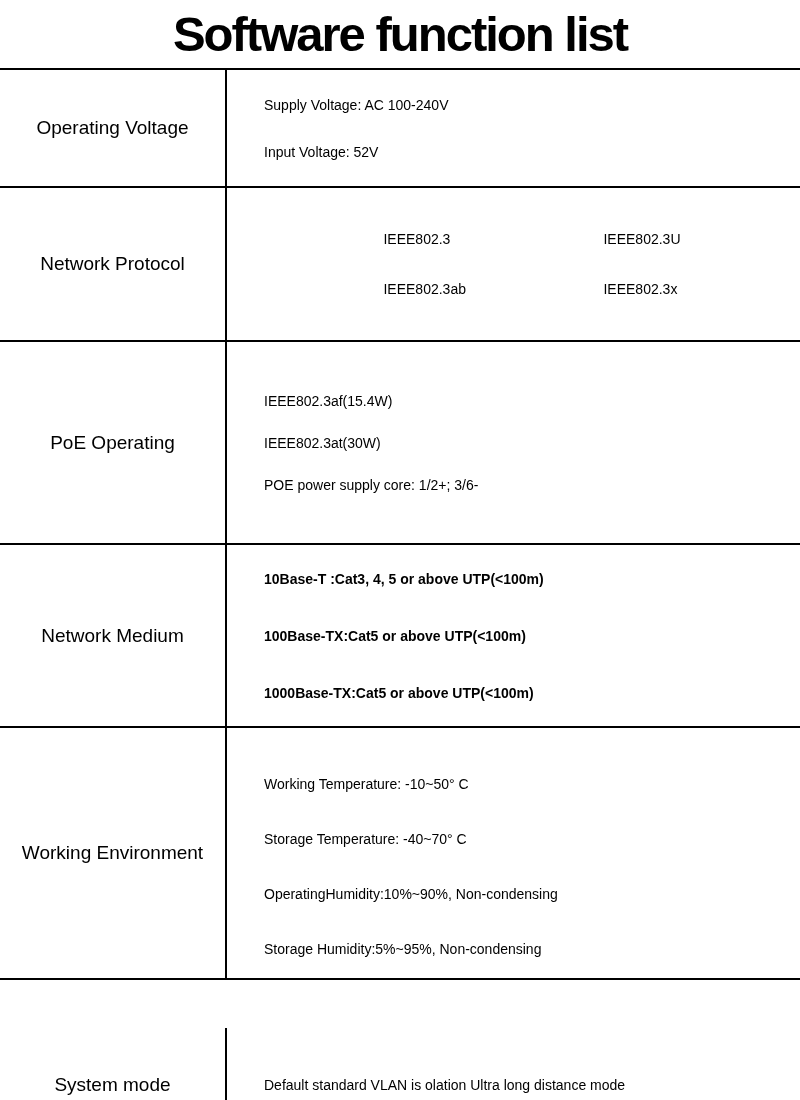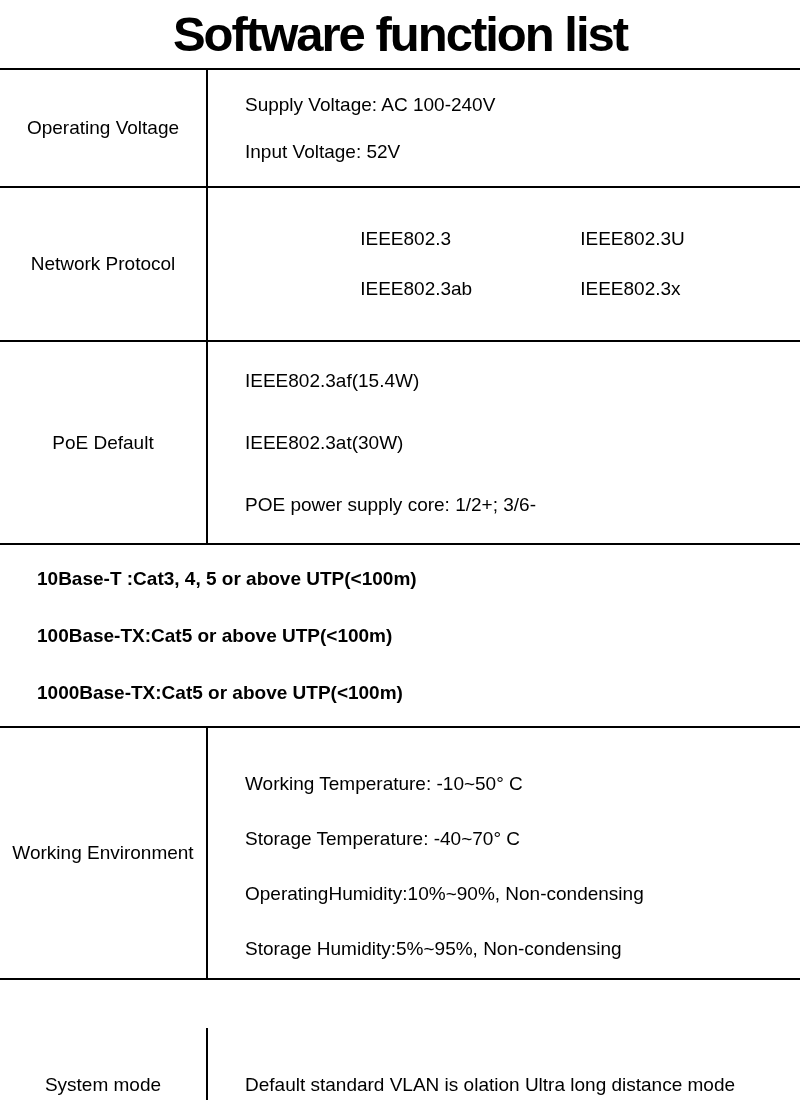--- a/index.html
+++ b/index.html
@@ -32,40 +32,40 @@
     box-sizing: border-box;
   }
   .row-1 { height: 118px; }
   .row-2 { height: 154px; }
   .row-3 { height: 203px; }
   .row-4 { height: 183px; }
   .row-5 { height: 252px; }
   .row-6 { height: 116px; margin-top: 48px; }
 
   .cell-label {
-    width: 208px;
+    width: 227px;
     box-sizing: border-box;
     border-right: 2px solid #000;
     display: flex; align-items: center; justify-content: center;
     text-align: center;
     font-size: 19px;
     flex-shrink: 0;
     padding: 0 2px;
   }
   .cell-value {
     flex: 1;
     display: flex; flex-direction: column; justify-content: center;
     padding-left: 37px;
-    font-size: 19px;
+    font-size: 14px;
     box-sizing: border-box;
   }
   .line { line-height: 22px; white-space: nowrap; }
 
   .gap-r1 { gap: 25px; }
-  .gap-r3 { gap: 40px; }
+  .gap-r3 { gap: 20px; }
   .gap-r4 { gap: 35px; font-weight: bold; }
   .gap-r5 { gap: 33px; margin-top: 26px; }
 
   .cell-value.grid2 {
     display: grid;
     grid-template-columns: 192px auto;
     row-gap: 46px;
     align-content: center;
     gap: 28px;
   }
@@ -92,29 +92,30 @@
       <div class="cell-label">Network Protocol</div>
       <div class="cell-value grid2">
         <div class="line">IEEE802.3</div>
         <div class="line">IEEE802.3U</div>
         <div class="line">IEEE802.3ab</div>
         <div class="line">IEEE802.3x</div>
       </div>
     </div>
 
     <div class="row row-3">
-      <div class="cell-label">PoE Default</div>
+      <div class="cell-label">PoE Operating</div>
       <div class="cell-value gap-r3">
         <div class="line">IEEE802.3af(15.4W)</div>
         <div class="line">IEEE802.3at(30W)</div>
         <div class="line">POE power supply core: 1/2+; 3/6-</div>
       </div>
     </div>
 
     <div class="row row-4">
+      <div class="cell-label">Network Medium</div>
       <div class="cell-value gap-r4">
         <div class="line">10Base-T :Cat3, 4, 5 or above UTP(&lt;100m)</div>
         <div class="line">100Base-TX:Cat5 or above UTP(&lt;100m)</div>
         <div class="line">1000Base-TX:Cat5 or above UTP(&lt;100m)</div>
       </div>
     </div>
 
     <div class="row row-5">
       <div class="cell-label">Working Environment</div>
       <div class="cell-value gap-r5">

